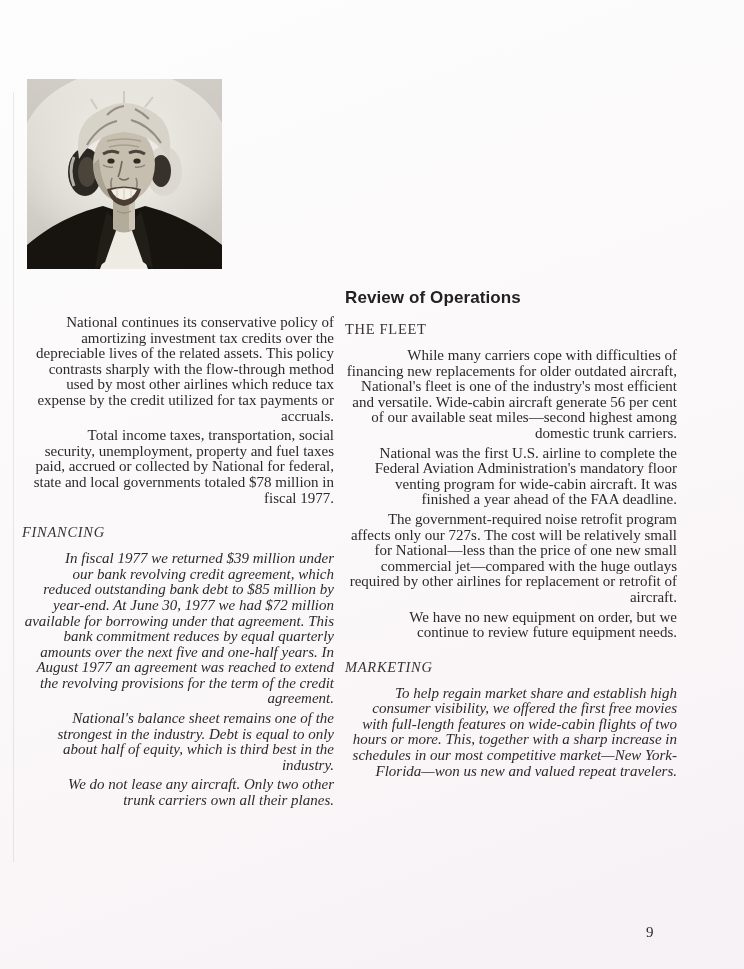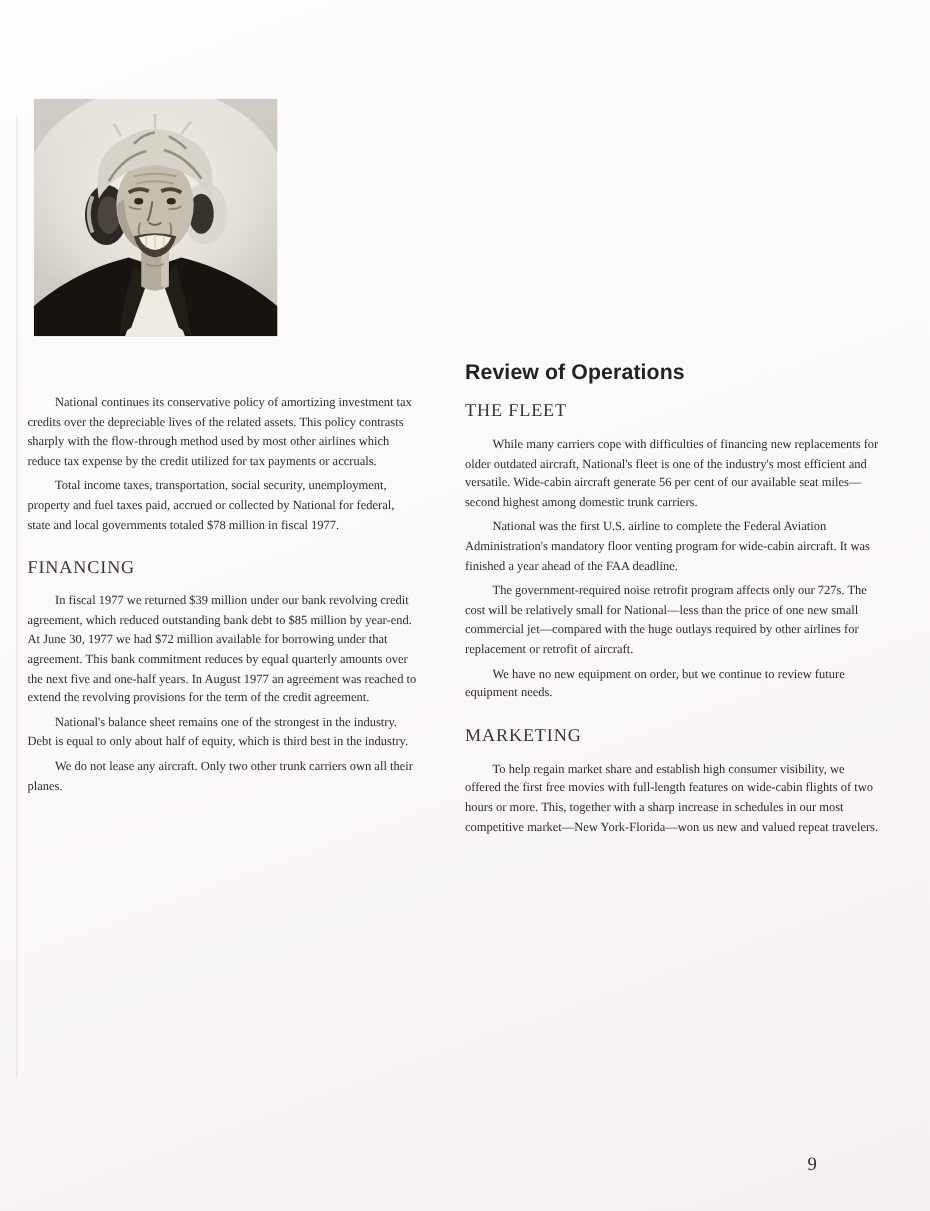--- a/index.html
+++ b/index.html
@@ -16,35 +16,35 @@
     position:absolute; left:13px; top:92px; width:1px; height:770px;
     background:rgba(150,140,146,0.18);
   }
   .photo {
     position:absolute; left:27px; top:79px; width:195px; height:190px;
     margin:0; padding:0; line-height:0;
   }
   .photo svg { display:block; }
   .col { position:absolute; }
   .col-left  { left:22px;  top:315px; width:312px; }
-  .col-right { left:372px; top:288px; width:332px; }
+  .col-right { left:345px; top:288px; width:332px; }
   .review-header {
     font-family:"Liberation Sans", sans-serif;
     font-weight:700; font-size:17px; color:#232122;
     margin:0 0 13px 0; letter-spacing:0.1px;
   }
   .section { margin:0 0 18px 0; }
-  .section:last-child { margin-bottom:0; }
+  .section:last-child { margin-bottom:0;font-style:italic; }
   .section-heading {
     font-size:14.5px; font-weight:400; letter-spacing:0.7px;
     color:#383435; margin:0 0 10px 0;
   }
   .para {
-    font-size:10px; line-height:15.6px; margin:0 0 4px 0;
-    text-indent:22px; text-align:left; color:#2d2a2b;
+    font-size:15px; line-height:15.6px; margin:0 0 4px 0;
+    text-indent:22px; text-align:right; color:#2d2a2b;
   }
   .para:last-child { margin-bottom:0; }
   .page-number {
     position:absolute; left:646px; top:924px;
     font-size:15px; color:#2d2a2b;
   }
 </style>
 </head>
 <body>
 

